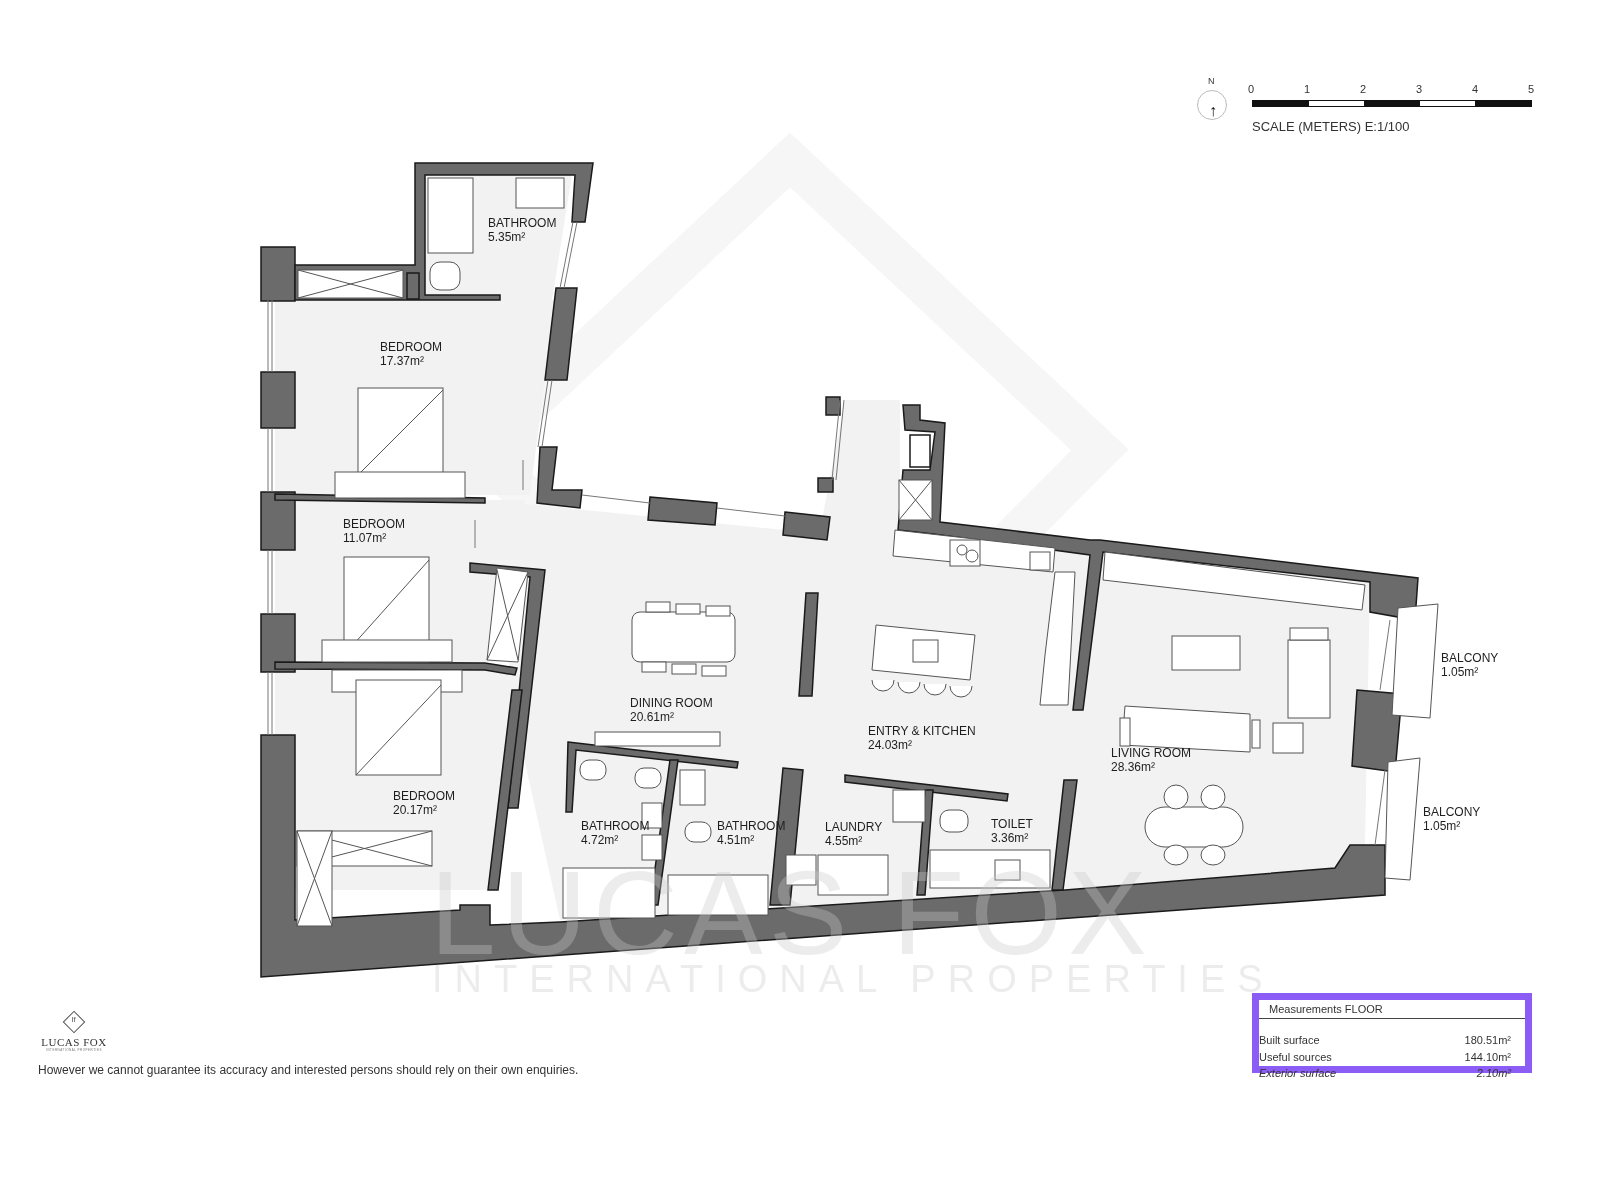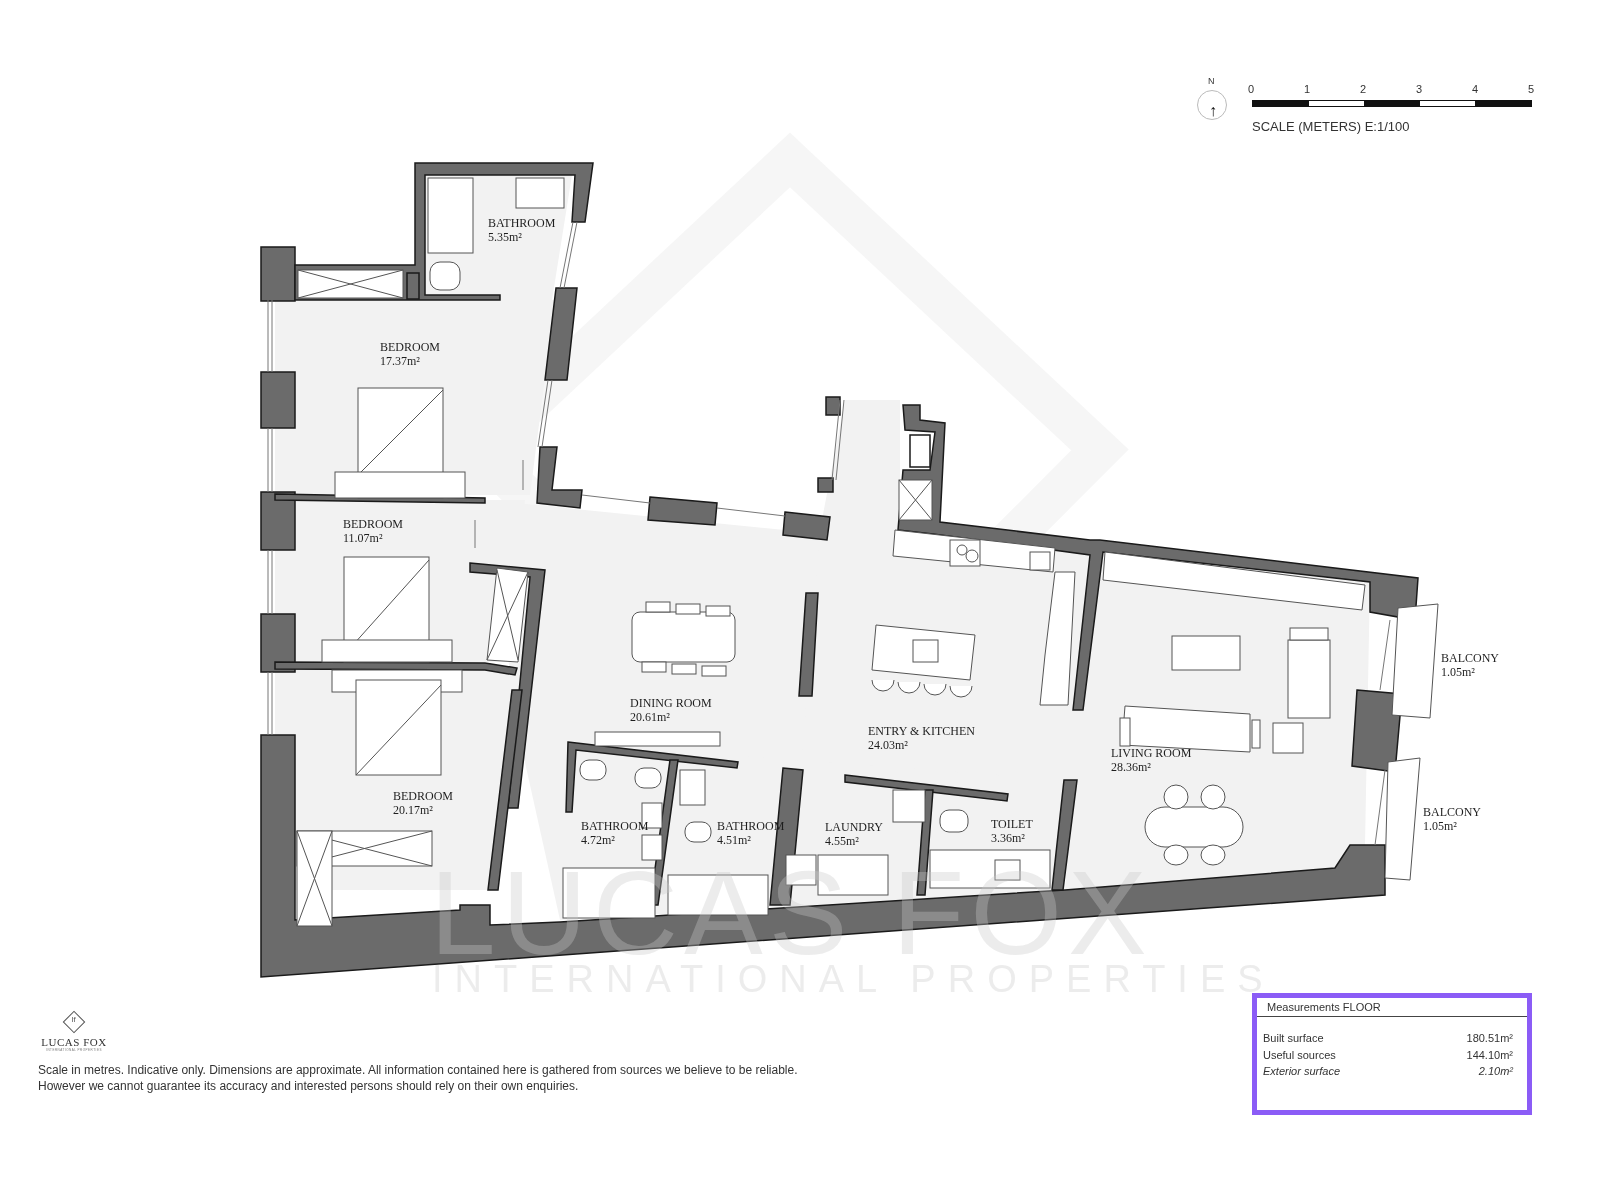--- a/index.html
+++ b/index.html
@@ -1,36 +1,36 @@
 <!DOCTYPE html>
 <html><head>
   <meta charset="utf-8">
   <style>
     html, body { margin: 0; padding: 0; background: #ffffff; }
     body { width: 1600px; height: 1200px; position: relative; overflow: hidden;
            font-family: "Liberation Sans", sans-serif; color: #1a1a1a; }
     svg.plan { position: absolute; left: 0; top: 0; }
-    .room-label { position: absolute; font-size: 12px; line-height: 14px; color: #1e1e1e; white-space: nowrap; font-family: Liberation Serif, serif; }
+    .room-label { position: absolute; font-size: 12px; line-height: 14px; color: #1e1e1e; white-space: nowrap; }
     .room-label span { display: block; }
     .wm-big { position: absolute; left: 430px; top: 845px; font-size: 118px; letter-spacing: 6px;
               color: rgba(200,200,200,0.35); font-family: "Liberation Sans", sans-serif; white-space: nowrap; }
     .wm-small { position: absolute; left: 432px; top: 958px; font-size: 38px; letter-spacing: 12px;
                 color: rgba(200,200,200,0.35); white-space: nowrap; }
     .scale-wrap { position: absolute; left: 1195px; top: 76px; width: 345px; height: 60px; }
     .scale-nums { position: absolute; left: 56px; top: 7px; width: 285px; height: 14px; font-size: 11px; color: #333; }
     .scale-nums span { position: absolute; transform: translateX(-3px); }
     .scale-bar { position: absolute; left: 57px; top: 24px; width: 280px; height: 7px; display: flex; border: 1px solid #111; box-sizing: border-box; }
     .scale-bar div { flex: 1; height: 100%; }
     .scale-caption { position: absolute; left: 57px; top: 43px; font-size: 13px; color: #333; }
     .compass { position: absolute; left: 2px; top: 14px; width: 30px; height: 30px; border: 1px solid #bbb; border-radius: 50%; box-sizing: border-box; }
     .compass-n { position: absolute; left: 13px; top: 0px; font-size: 9px; color: #333; }
     .compass-arrow { position: absolute; left: 11px; top: 12px; font-size: 16px; line-height: 16px; color: #111; font-weight: bold; }
-    .meas-box { position: absolute; left: 1252px; top: 993px; width: 280px; height: 122px; border: 5px solid #8b5cf6; box-sizing: border-box; font-size: 11px; color: #333; }
+    .meas-box { position: absolute; left: 1252px; top: 993px; width: 280px; height: 80px; border: 7px solid #8b5cf6; box-sizing: border-box; font-size: 11px; color: #333; }
     .meas-title { height: 18px; line-height: 18px; padding-left: 10px; border-bottom: 1px solid #444; }
-    .meas-row { position: absolute; left: 6px; right: 14px; height: 16px; }
+    .meas-row { position: absolute; left: 0; right: 14px; height: 16px; }
     .meas-row .k { position: absolute; left: 0; }
     .meas-row .v { position: absolute; right: 0; }
     .logo { position: absolute; left: 38px; top: 1010px; width: 72px; text-align: center; }
     .logo-mark { width: 14px; height: 14px; border: 1px solid #555; transform: rotate(45deg); margin: 4px auto 6px; position: relative; }
     .logo-mark i { position: absolute; left: 3px; top: 1px; transform: rotate(-45deg); font-size: 8px; font-style: normal; color: #555; }
     .logo-name { font-family: "Liberation Serif", serif; font-size: 11px; letter-spacing: 0.5px; color: #333; }
     .logo-sub { font-size: 3px; letter-spacing: 0.5px; color: #777; }
     .disclaimer { position: absolute; left: 38px; top: 1062px; font-size: 12px; line-height: 16px; color: #333; }
     .disclaimer span { display: block; }
   </style>
@@ -307,15 +307,14 @@
 
 <div class="logo">
   <div class="logo-mark">
       <i>lf</i>
     </div>
   <div class="logo-name">LUCAS FOX</div>
   <div class="logo-sub">INTERNATIONAL PROPERTIES</div>
 </div>
 
 <div class="disclaimer">
-  <span>Scale in metres. Indicative only. Dimensions are approximate. All information contained here is gathered from sources we believe to be reliable.</span>
   <span>However we cannot guarantee its accuracy and interested persons should rely on their own enquiries.</span>
 </div>
 
 </body></html>

